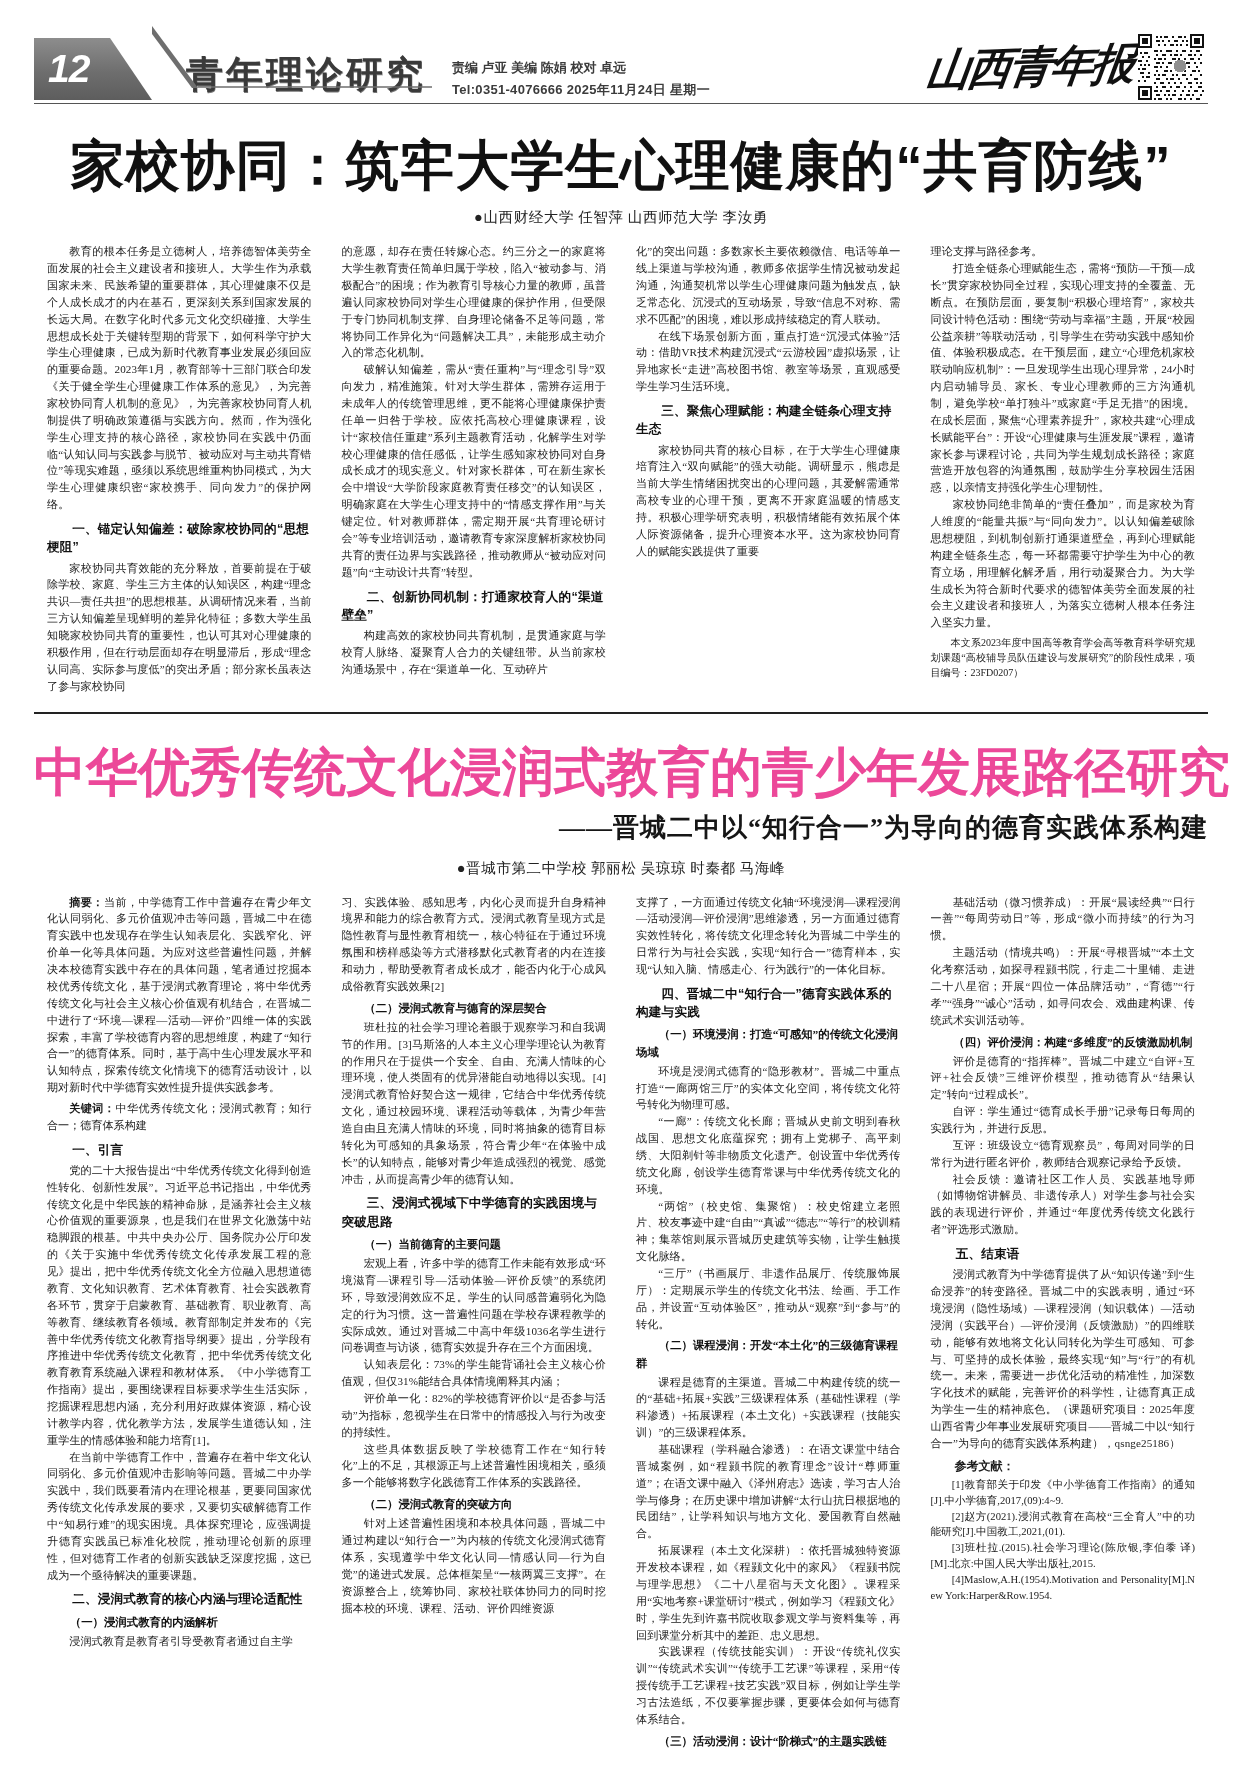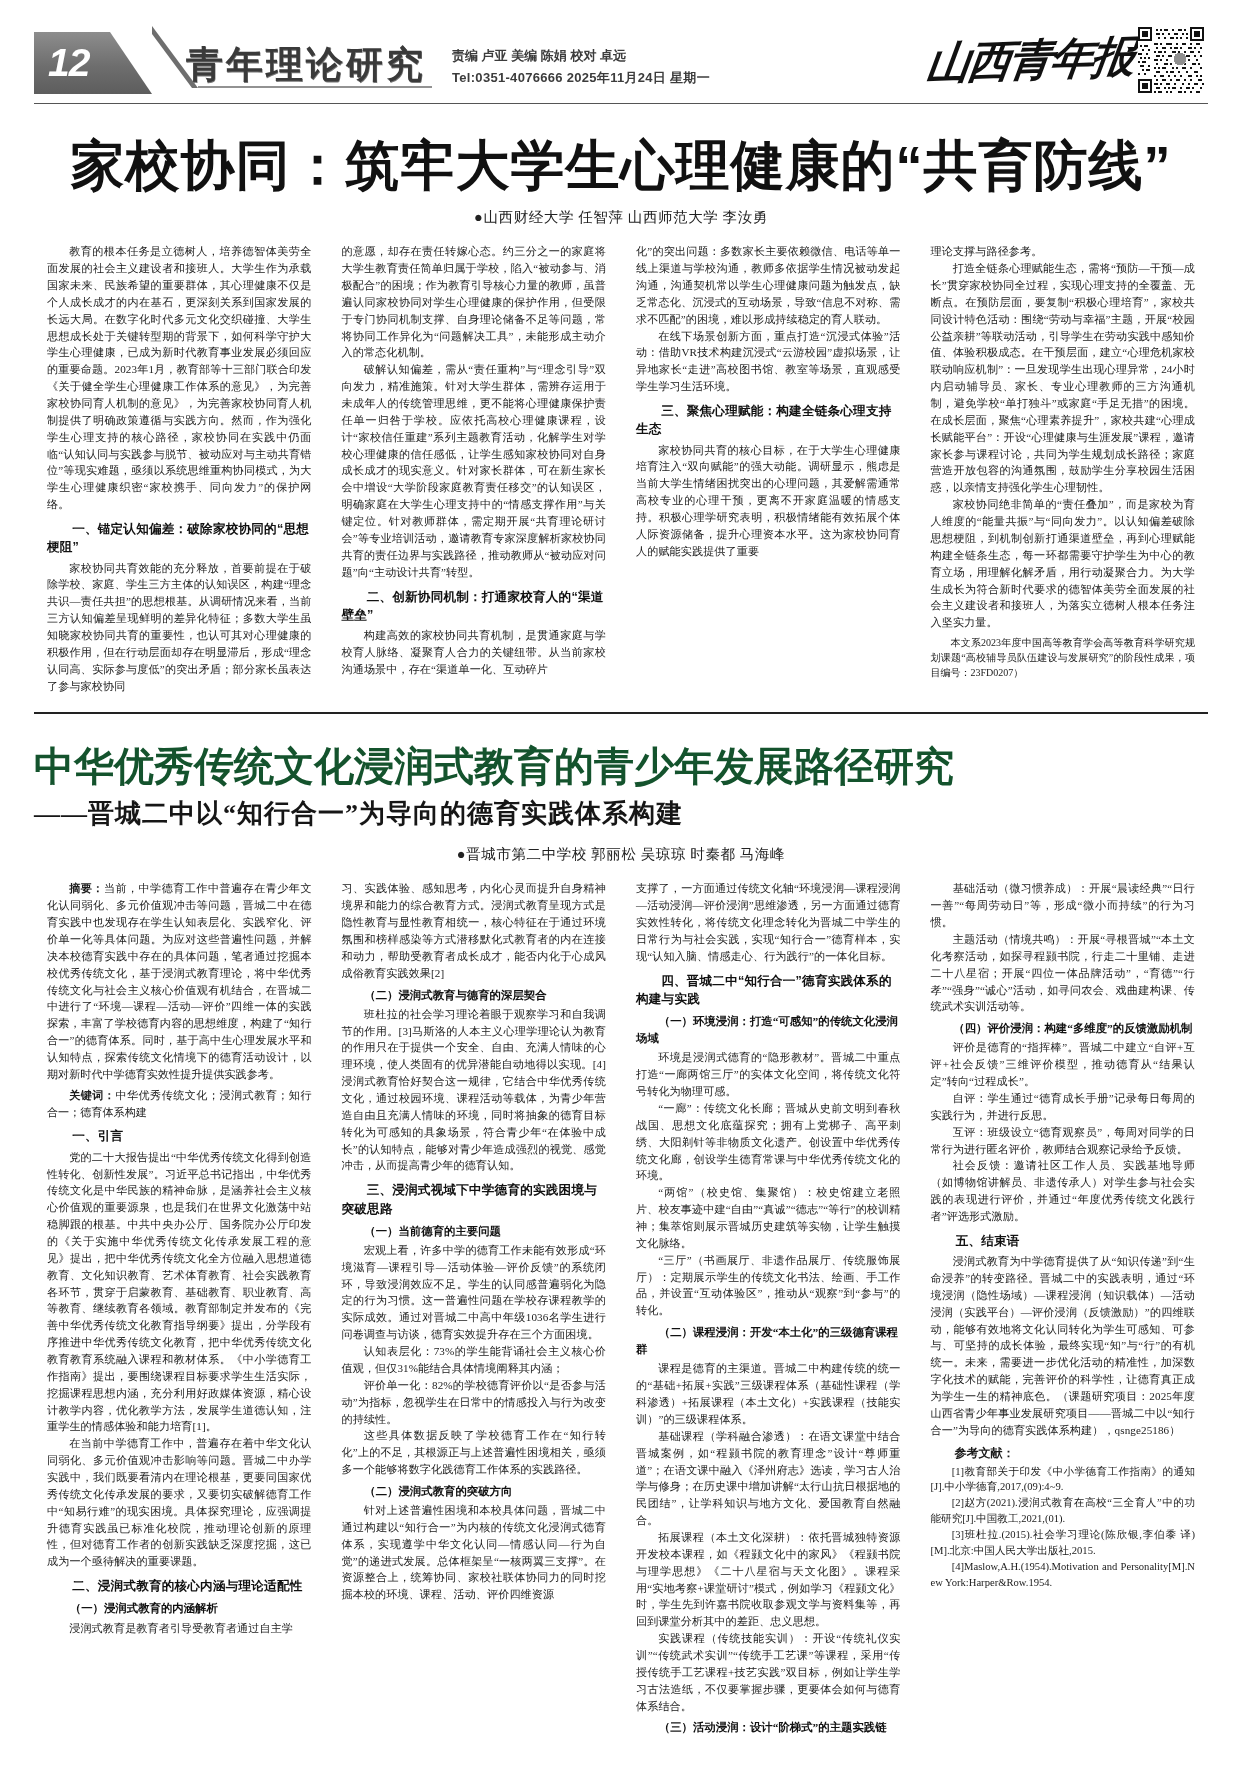--- a/index.html
+++ b/index.html
@@ -17,21 +17,21 @@
   .page {
     width: 1242px; height: 1768px;
     padding: 0 34px;
     position: relative;
   }
 
   
   .masthead {
     height: 100px;
     display: flex;
-    align-items: center;
+    align-items: flex-end;
     position: relative;
     padding-top: 26px;
   }
   .page-number-badge {
     position: relative;
     width: 118px;
     height: 62px;
     flex: 0 0 auto;
   }
   .page-number-badge .shape {
@@ -222,29 +222,29 @@
     line-height: 1.5;
     text-align: justify;
     text-indent: 2em;
     margin: 0;
     word-break: break-all;
   }
 
   .headline-2 {
     font-family: "Liberation Sans", sans-serif;
     font-weight: 700;
-    font-size: 40px;
+    font-size: 52px;
     letter-spacing: 0px;
-    color: #14532d;
+    color: #ec4899;
     margin: 22px 0 0 0;
     line-height: 1.1;
     white-space: nowrap;
   }
   .subhead-2 {
-    text-align: left;
+    text-align: right;
     font-family: "Liberation Serif", serif;
     font-weight: 700;
     font-size: 26px;
     color: #161616;
     margin: 8px 0 0 0;
     letter-spacing: 1px;
     white-space: nowrap;
   }
 </style>
 </head>

